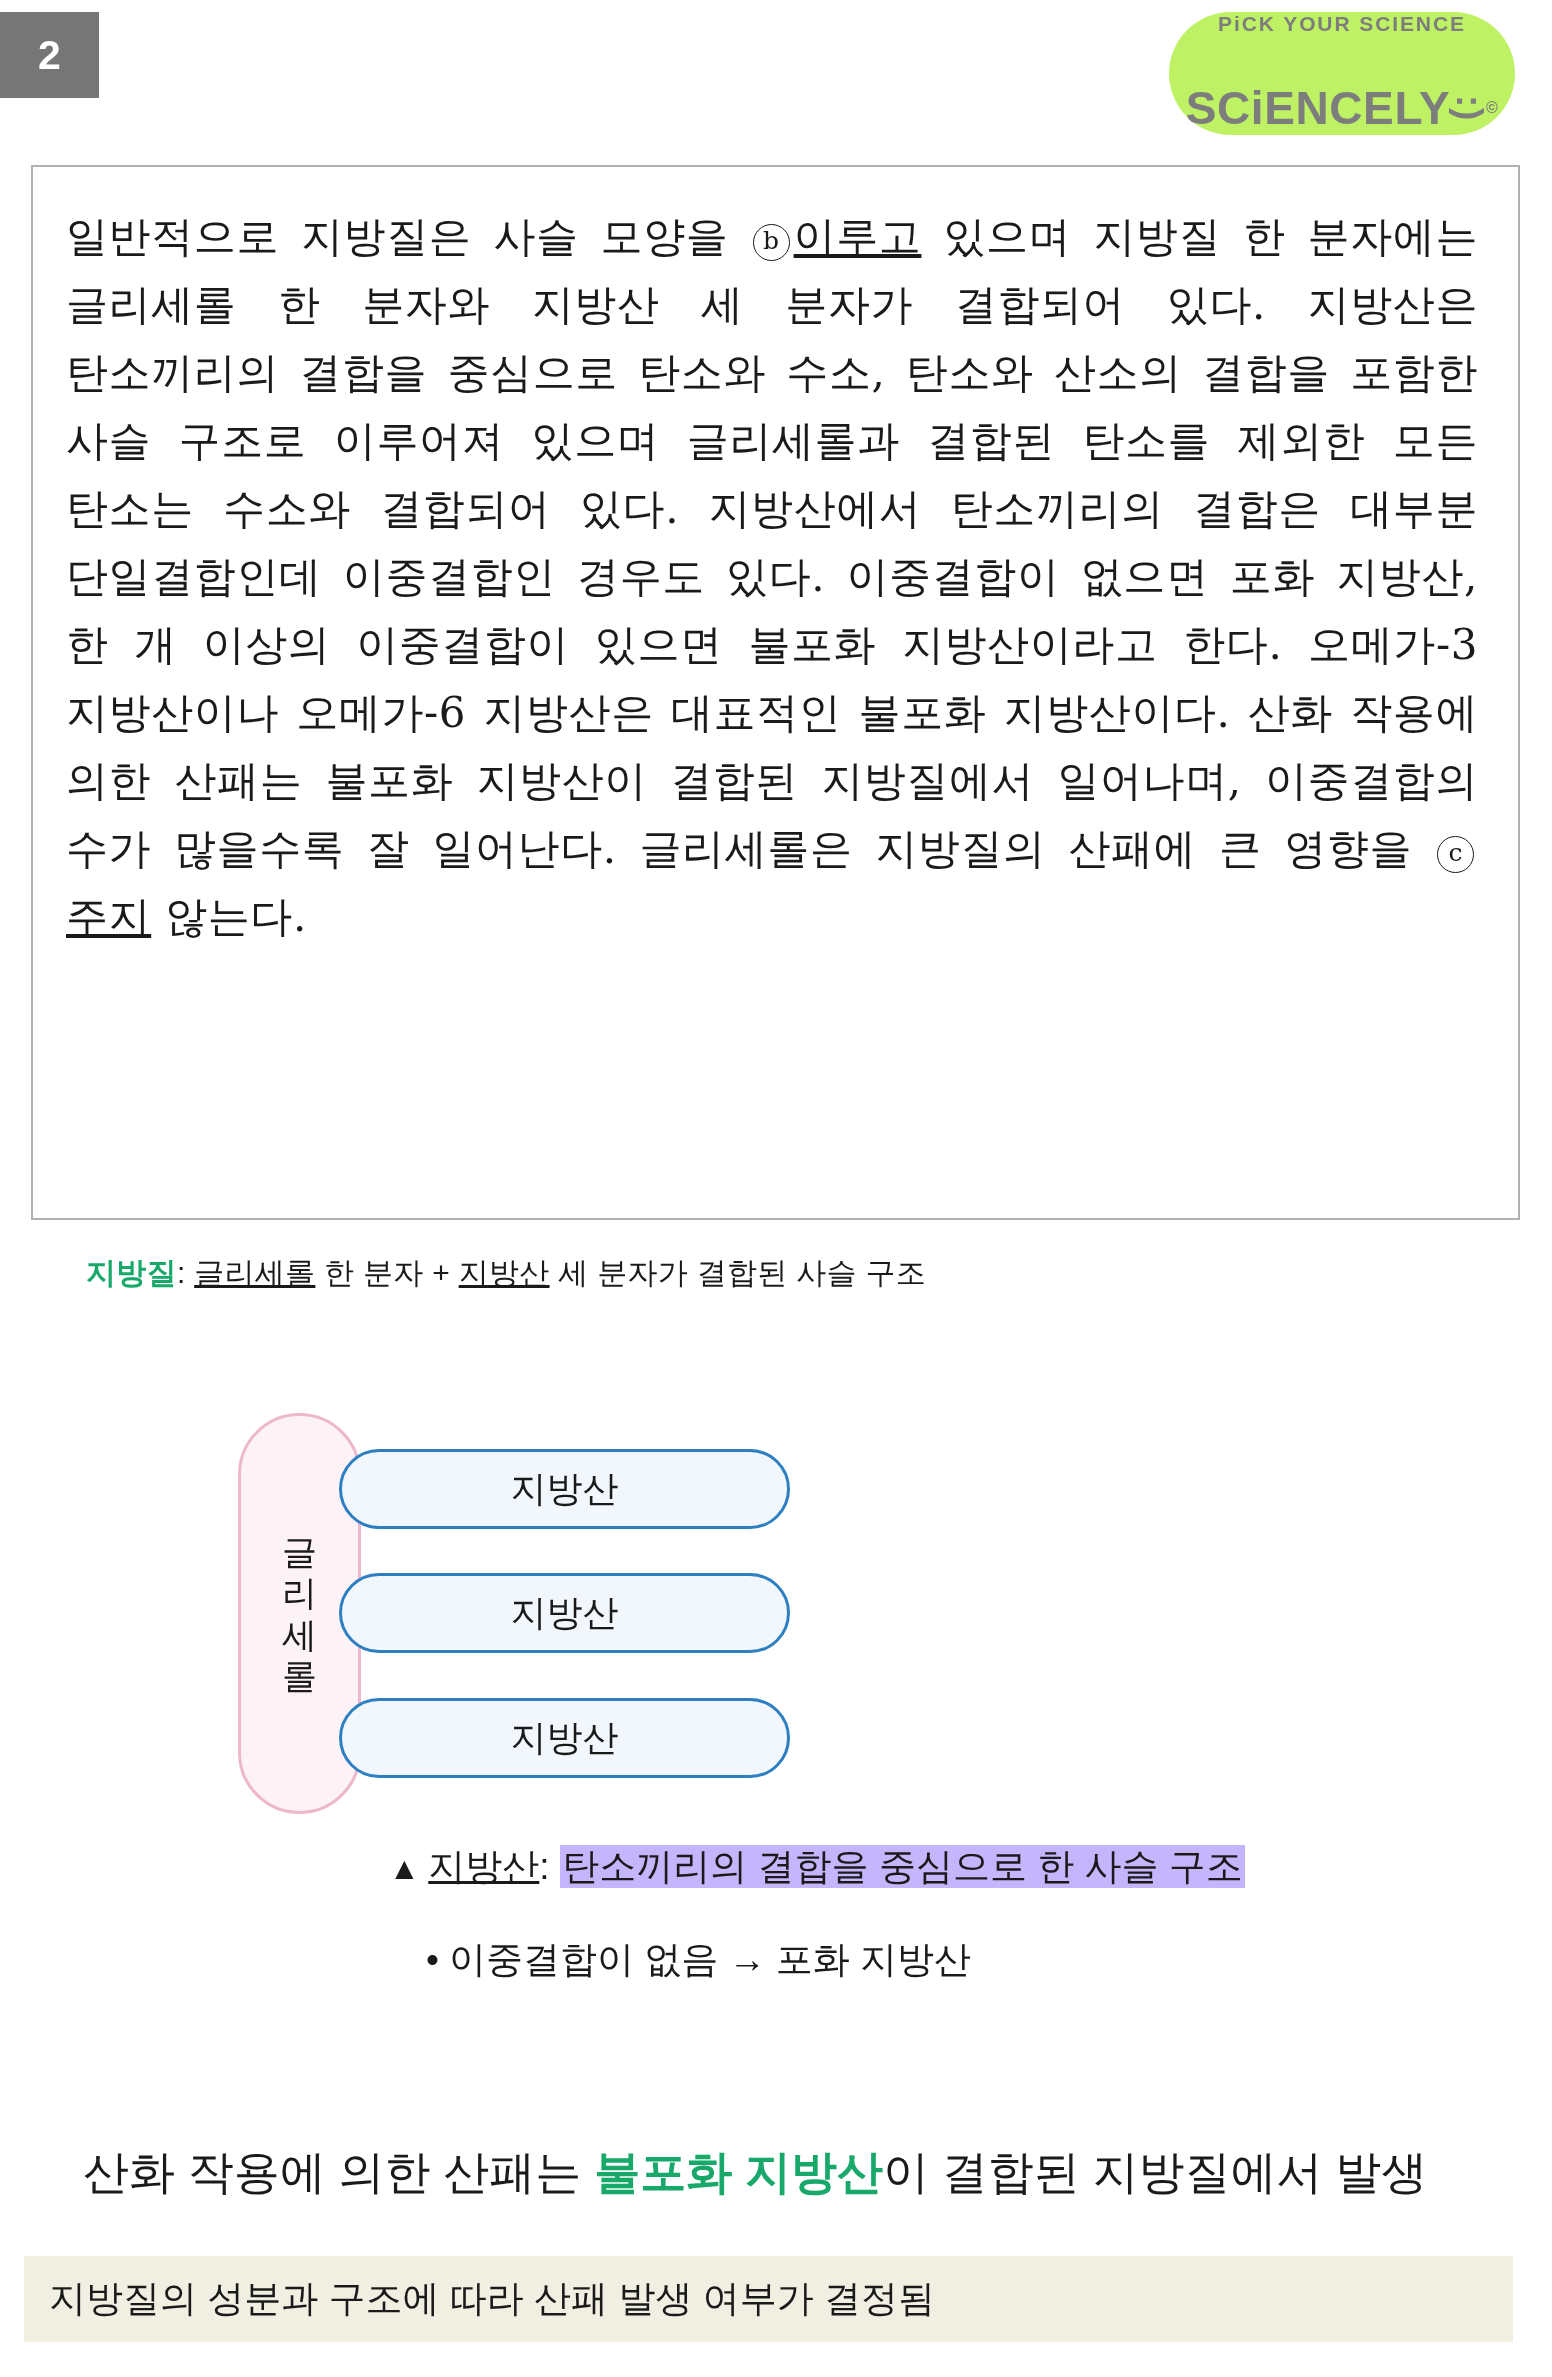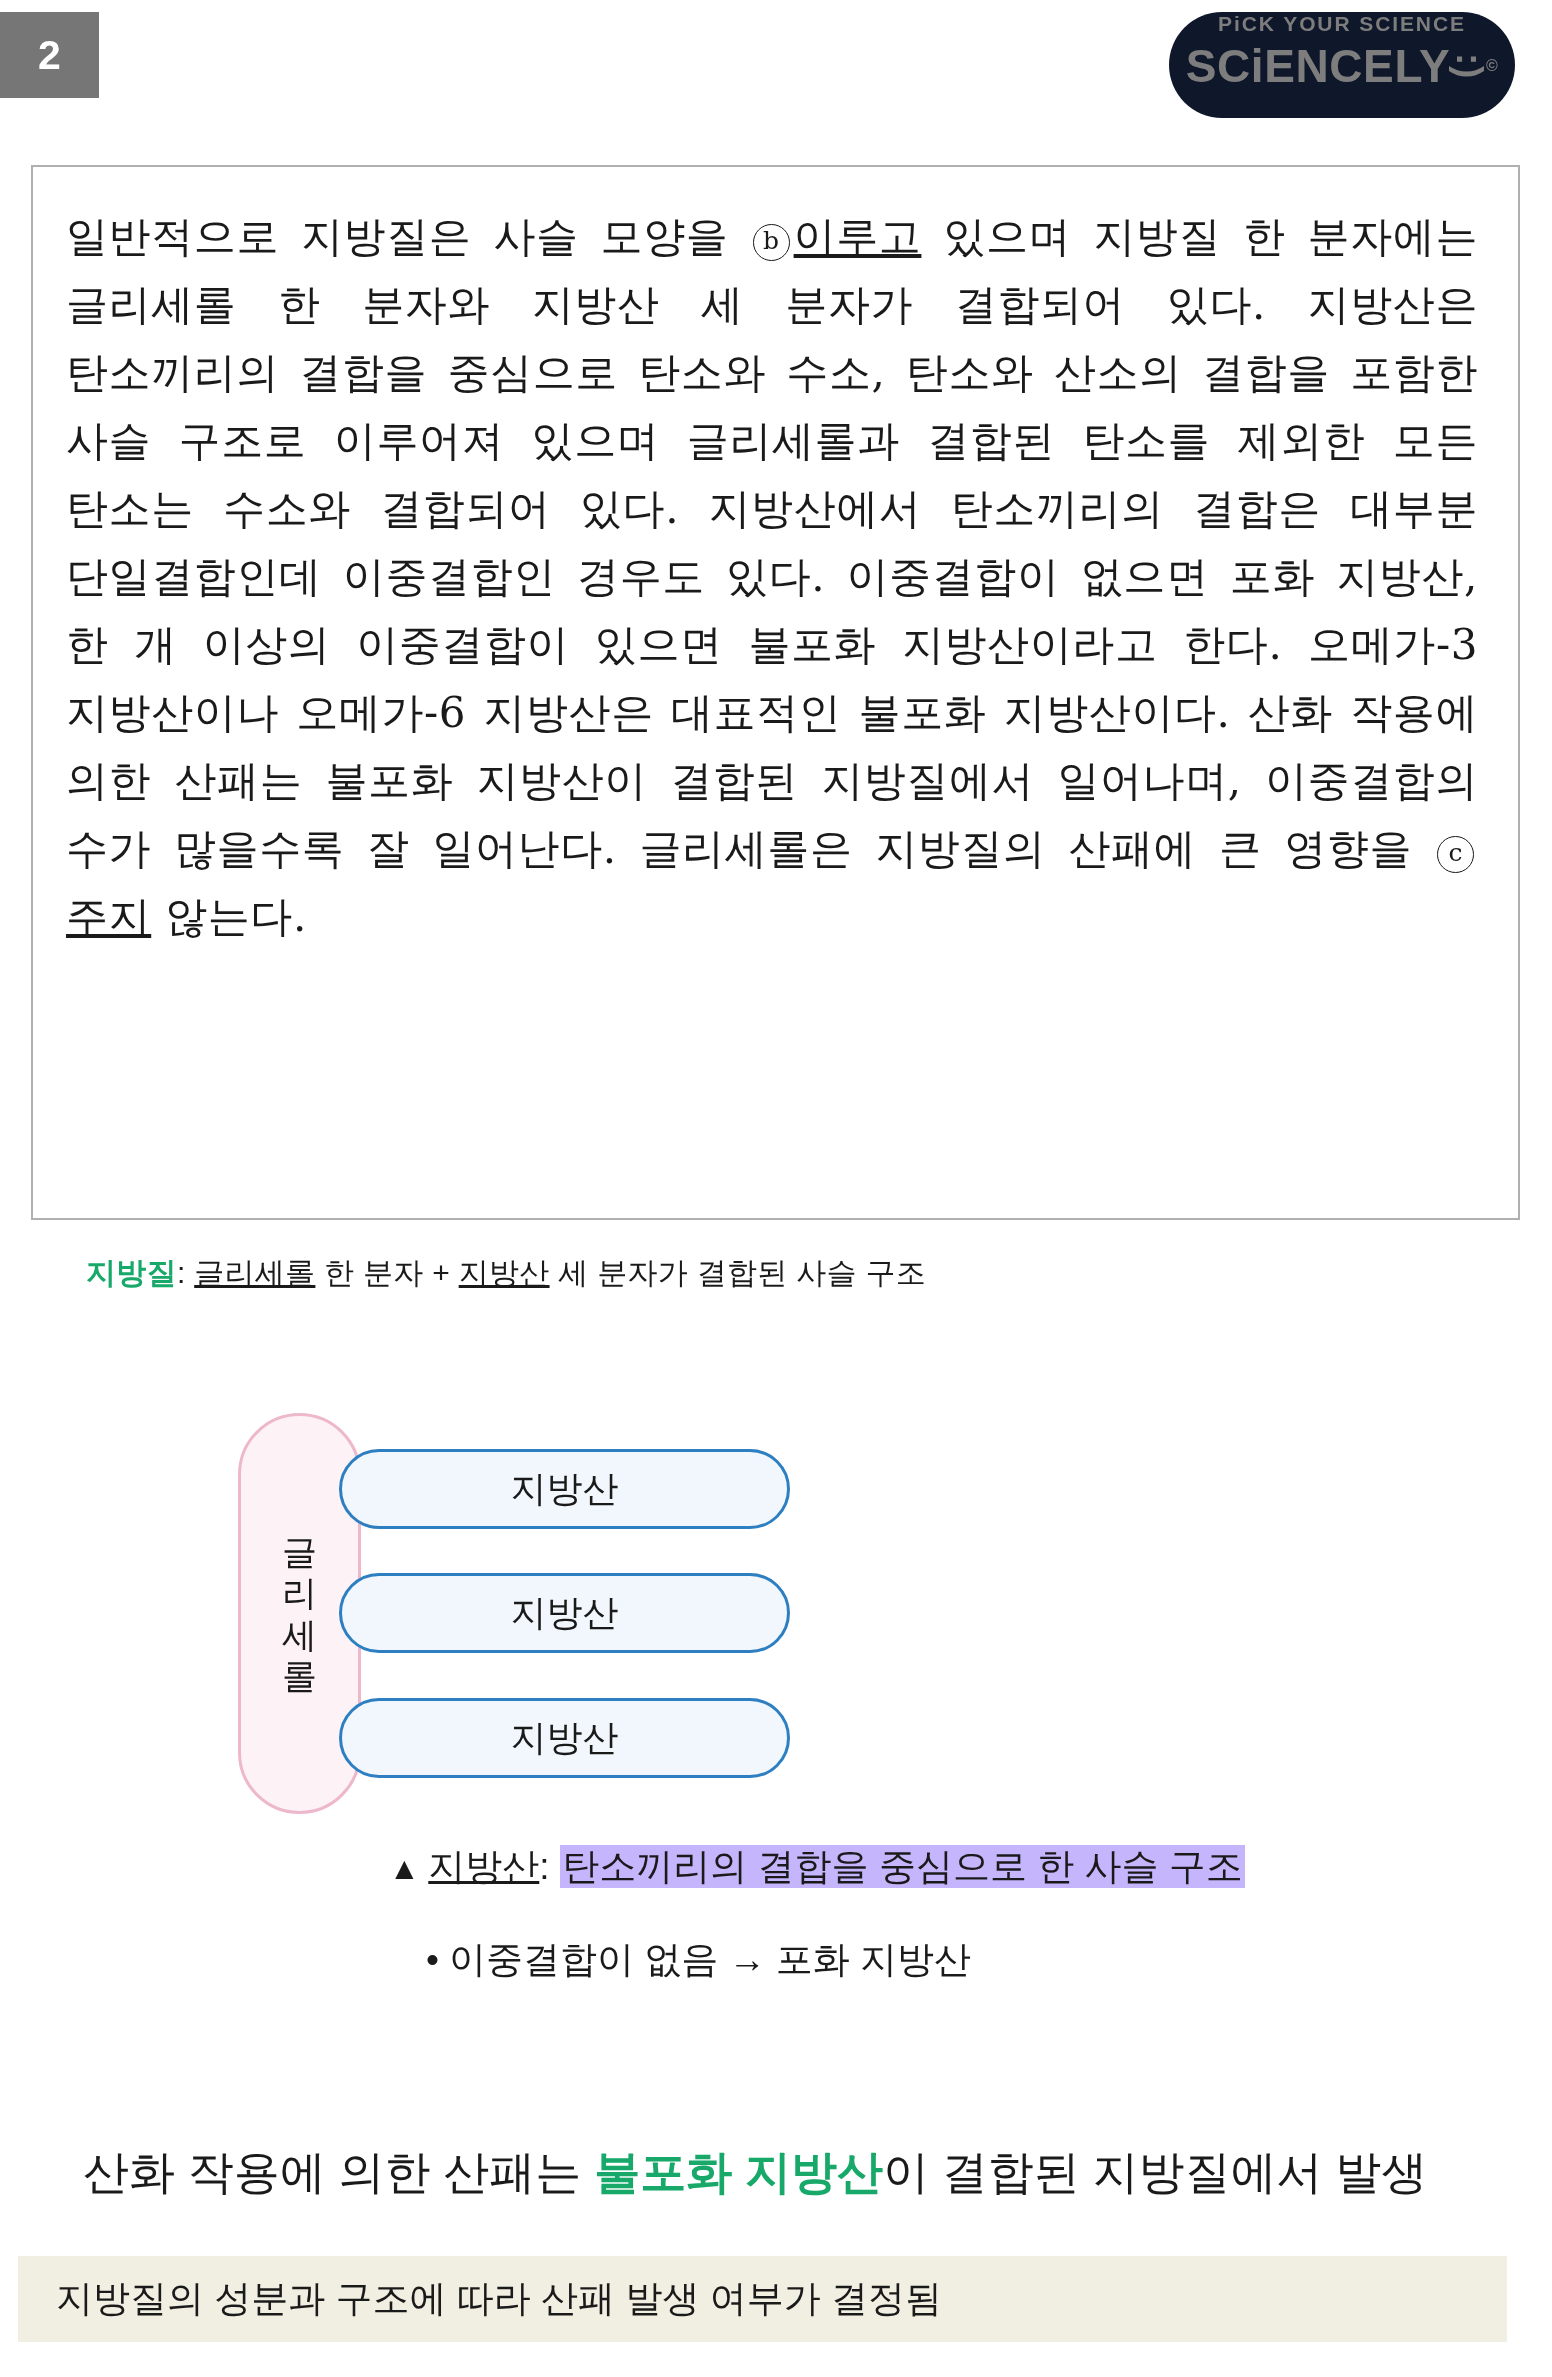--- a/index.html
+++ b/index.html
@@ -30,27 +30,27 @@
     align-items: center;
     justify-content: center;
     letter-spacing: 0;
   }
 
   .brand {
     position: absolute;
     right: 37px;
     top: 12.3px;
     width: 346px;
-    height: 106px;
+    height: 123px;
     border-radius: 62px;
-    background: #0f172a;
+    background: #bef264;
     display: flex;
     flex-direction: column;
     align-items: center;
-    justify-content: flex-start;
+    justify-content: space-between;
     color: #7d7d7d;
   }
   .brand .brand-top {
     font-size: 21px;
     letter-spacing: 1.9px;
     font-weight: bold;
     margin-bottom: 2.5px;
   }
   .brand .brand-main {
     font-size: 46px;
@@ -204,29 +204,29 @@
     left: 83px;
     top: 2142px;
     font-size: 46px;
     color: #1a1a1a;
     white-space: nowrap;
   }
 
   
   .footer {
     position: absolute;
-    left: 18px;
+    left: 24px;
     top: 2256px;
     width: 1489px;
     height: 86px;
     background: #f0efe2;
     display: flex;
     align-items: center;
     box-sizing: border-box;
-    padding-left: 38px;
+    padding-left: 25px;
   }
   .footer span {
     font-size: 37px;
     color: #1a1a1a;
   }
 </style>
 </head>
 <body>
 
 <div class="page-badge">

